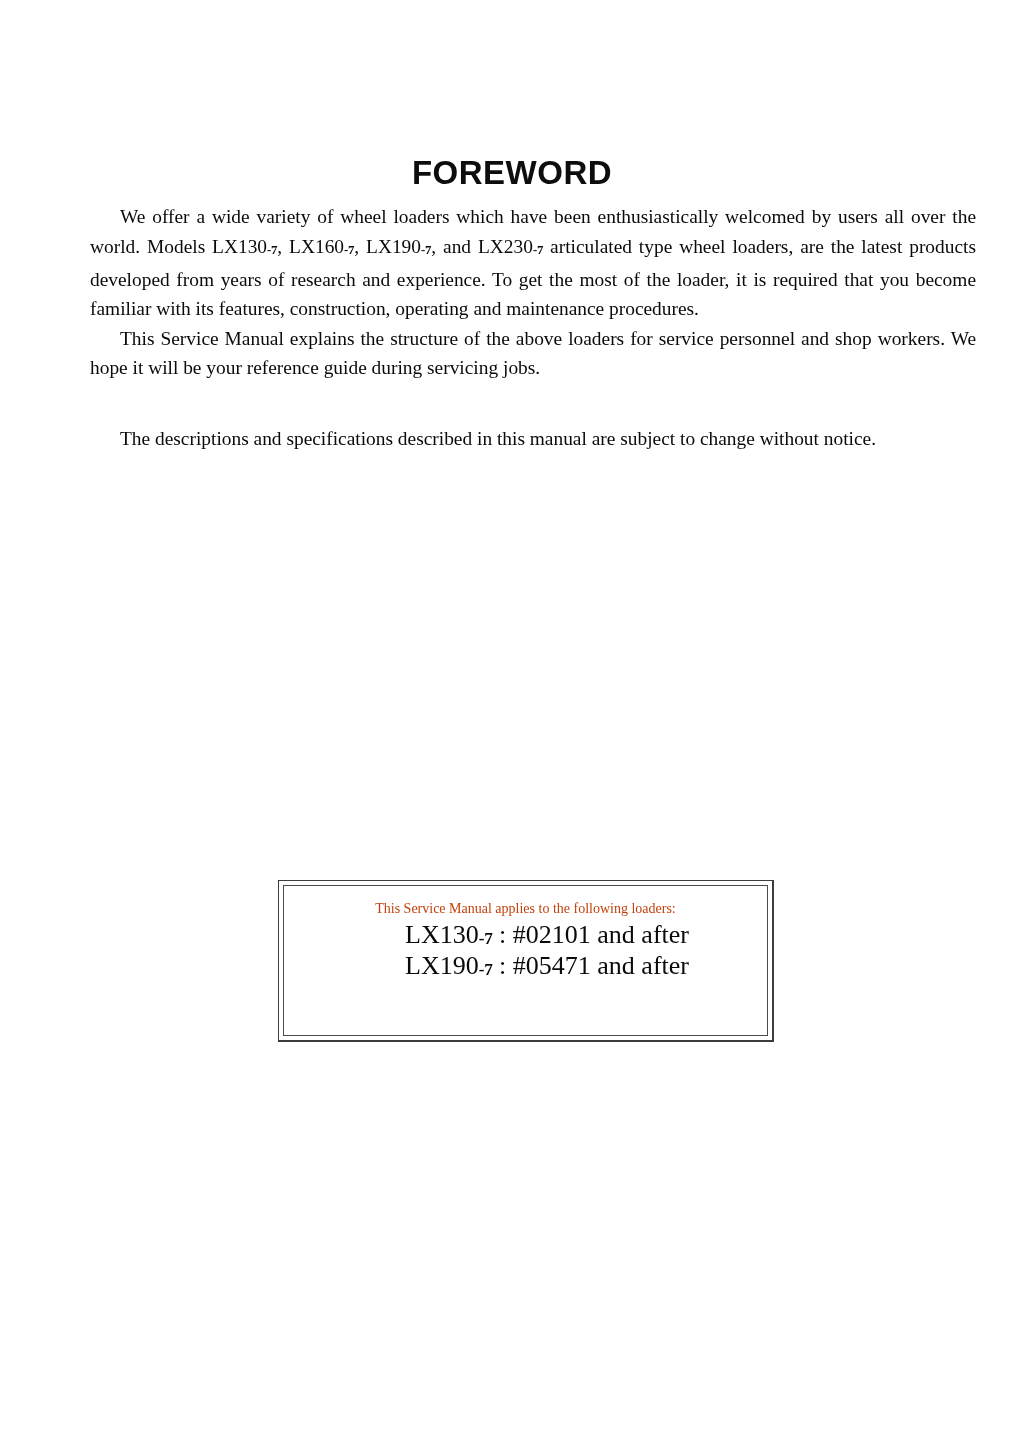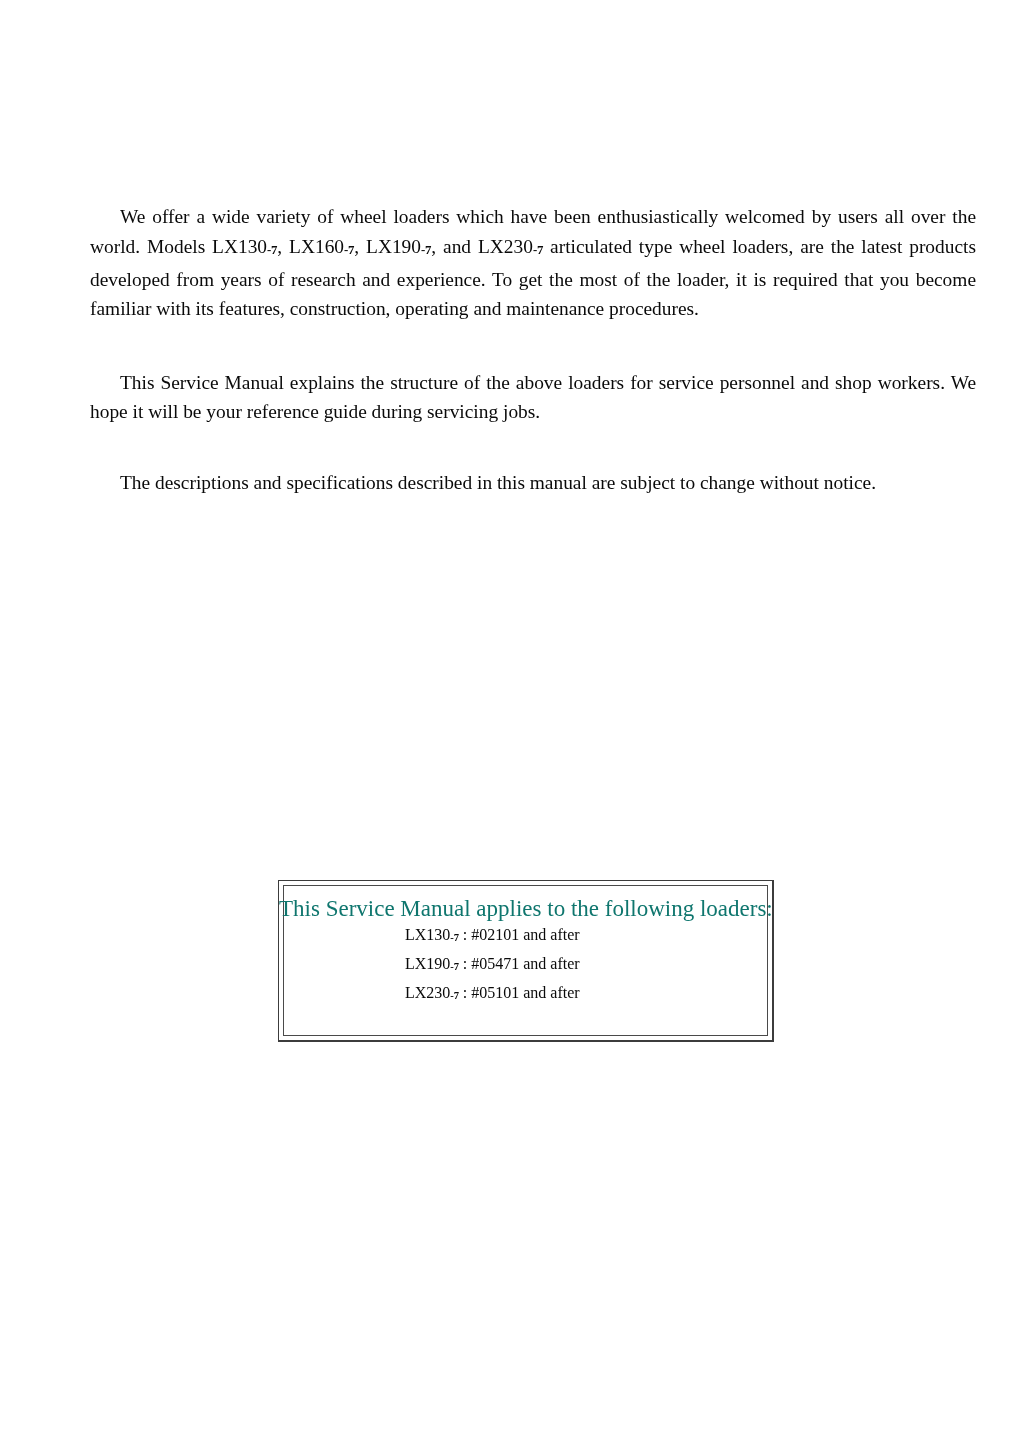--- a/index.html
+++ b/index.html
@@ -50,21 +50,21 @@
     text-align: justify;
     text-justify: inter-word;
     margin: 0;
     color: #0a0a0a;
   }
 
   .para.indent {
     text-indent: 30px;
   }
 
-  .para-gap-1 { margin-top: 44px; }
+  .para-gap-1 { }
   .para-gap-2 { margin-top: 41px; font-family: Liberation Serif, serif; }
 
   
   .sub7 {
     font-size: 0.66em;
     font-weight: bold;
     vertical-align: -0.07em;
     letter-spacing: -0.2px;
   }
 
@@ -94,50 +94,52 @@
 
   .applies-inner-content {
     position: absolute;
     left: 0;
     top: 14px;
     width: 100%;
     box-sizing: border-box;
   }
 
   .applies-heading {
-    font-size: 23px;
+    text-align: center;
+    font-size: 14px;
     line-height: 27px;
-    color: #0f766e;
+    color: #c2410c;
     white-space: nowrap;
   }
 
   .applies-list {
     margin: 0;
     padding: 0;
     list-style: none;
     width: 100%;
   }
 
   .applies-row {
-    font-size: 16px;
+    font-size: 26px;
     line-height: 26.5px;
     color: #0a0a0a;
     white-space: nowrap;
     padding-left: 126px;
   }
 
   .model-name { }
   .row-sep { }
   .serial { }
 </style>
 </head>
 <body>
 
 <div id="page">
 
+  <h1 class="doc-title">FOREWORD</h1>
 
   <div class="body-block">
 
     <p class="para indent"><span>We offer a wide variety of wheel loaders which have been enthusiastically welcomed by users all over the world.  Models LX130</span><span class="sub7">-7</span><span>, LX160</span><span class="sub7">-7</span><span>, LX190</span><span class="sub7">-7</span><span>, and LX230</span><span class="sub7">-7</span><span> articulated type wheel loaders, are the latest products developed from years of research and experience.  To get the most of the loader, it is required that you become familiar with its features, construction, operating and maintenance procedures.</span></p>
 
     <p class="para indent para-gap-1">This Service Manual explains the structure of the above loaders for service personnel and shop workers. We hope it will be your reference guide during servicing jobs.</p>
 
     <p class="para indent para-gap-2">The descriptions and specifications described in this manual are subject to change without notice.</p>
 
   </div>
@@ -149,19 +151,18 @@
 
       <div class="applies-heading">This Service Manual applies to the following loaders:</div>
 
       <ul class="applies-list">
 
         <li class="applies-row"><span class="model-name">LX130</span><span class="sub7">-7</span><span class="row-sep"> :  </span><span class="serial">#02101 and after</span></li>
 
 
         <li class="applies-row"><span class="model-name">LX190</span><span class="sub7">-7</span><span class="row-sep"> :  </span><span class="serial">#05471 and after</span></li>
 
-        <li class="applies-row"><span class="model-name">LX230</span><span class="sub7">-7</span><span class="row-sep"> :  </span><span class="serial">#05101 and after</span></li>
 
       </ul>
     </div>
   </div>
 
 </div>
 
 </body></html>

